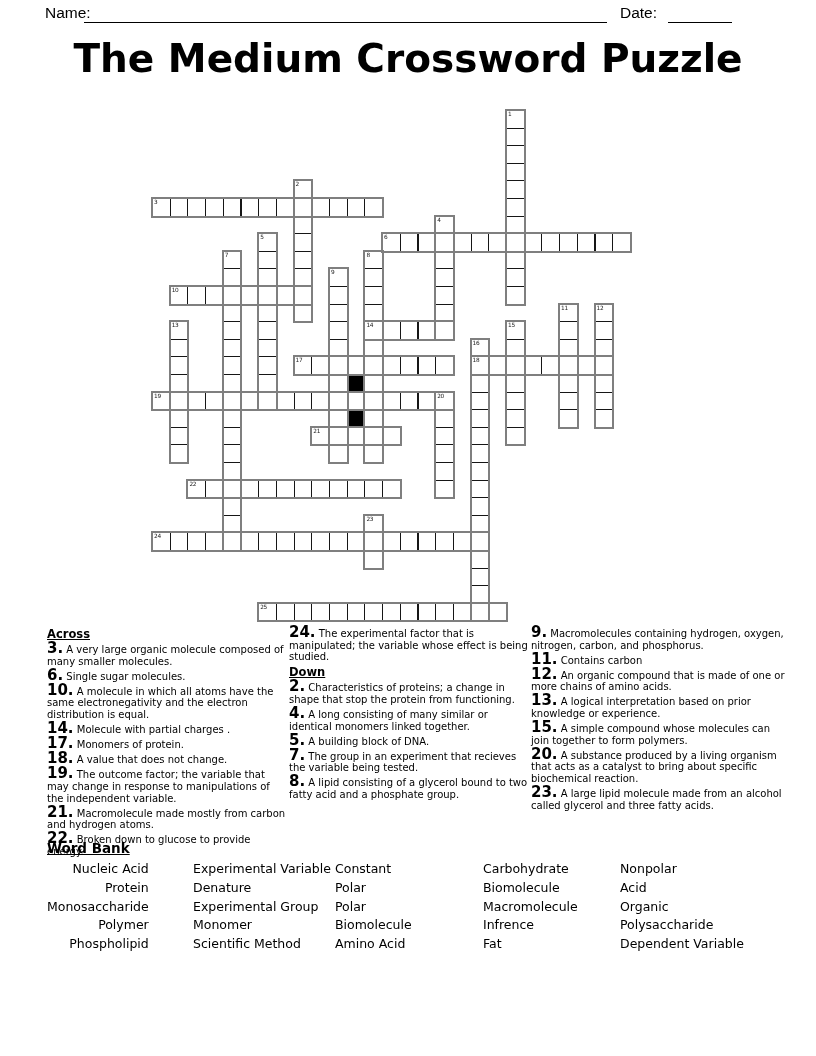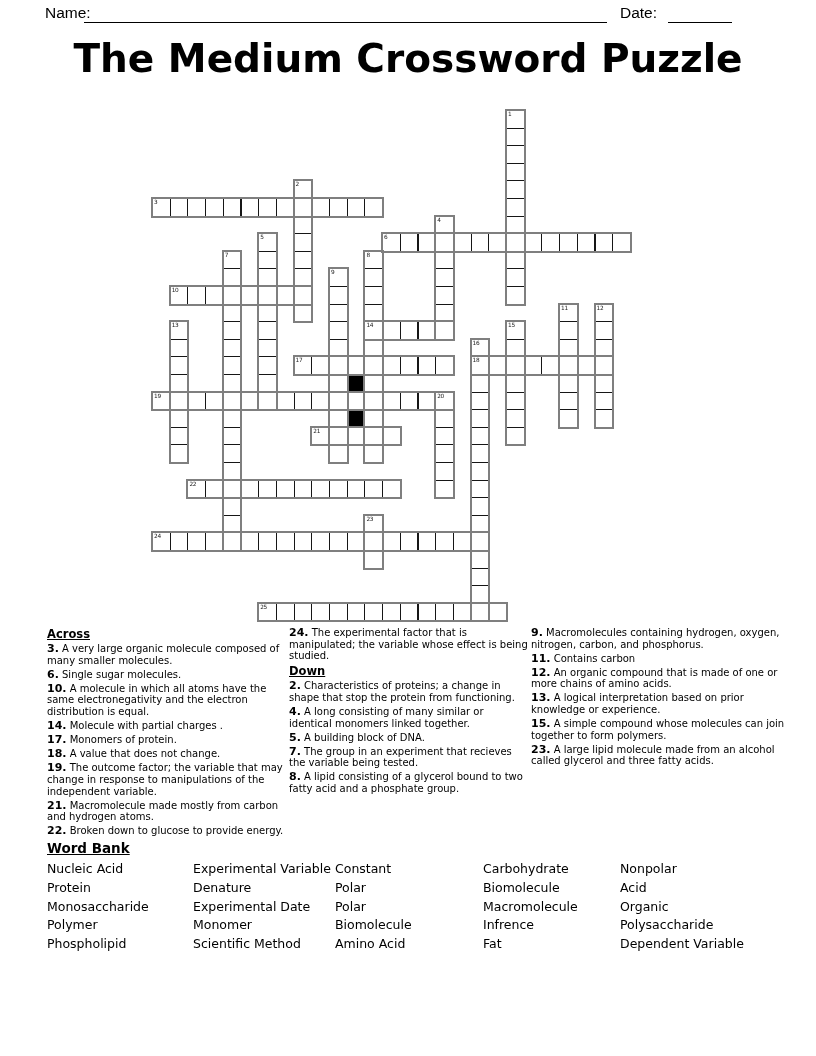--- a/index.html
+++ b/index.html
@@ -35,21 +35,21 @@
     position:absolute;box-sizing:border-box;border:2px solid #7f7f7f;
     pointer-events:none;background:transparent;
   }
   
   .clue-col{position:absolute;top:627px;}
   .clue-header{
     font-size:11.5px;font-weight:bold;text-decoration:underline;
     margin:0 0 2px 0;
   }
   .clue{margin:0 0 2.5px 0;font-size:10px;line-height:11.6px;}
-  .clue b{font-size:11px;}
+  .clue b{font-size:15px;}
   
   .wb-header{
     position:absolute;left:47px;top:840px;margin:0;
     font-size:13.5px;font-weight:bold;text-decoration:underline;
   }
   .wb-col{position:absolute;top:860px;}
   .wb-item{height:18.8px;font-size:12.5px;line-height:18.8px;white-space:nowrap;}
 </style>
 </head>
 <body>
@@ -388,36 +388,37 @@
     <p class="clue"><b>5.</b> A building block of DNA.</p>
     <p class="clue"><b>7.</b> The group in an experiment that recieves the variable being tested.</p>
     <p class="clue"><b>8.</b> A lipid consisting of a glycerol bound to two fatty acid and a phosphate group.</p>
   </div>
 <div class="clue-col" id="clue-col-2" style="left:531px;width:256px;">
     <p class="clue"><b>9.</b> Macromolecules containing hydrogen, oxygen, nitrogen, carbon, and phosphorus.</p>
     <p class="clue"><b>11.</b> Contains carbon</p>
     <p class="clue"><b>12.</b> An organic compound that is made of one or more chains of amino acids.</p>
     <p class="clue"><b>13.</b> A logical interpretation based on prior knowledge or experience.</p>
     <p class="clue"><b>15.</b> A simple compound whose molecules can join together to form polymers.</p>
+    <p class="clue"><b>20.</b> A substance produced by a living organism that acts as a catalyst to bring about specific biochemical reaction.</p>
     <p class="clue"><b>23.</b> A large lipid molecule made from an alcohol called glycerol and three fatty acids.</p>
   </div>
 
 <h2 class="wb-header">Word Bank</h2>
 <div id="wordbank">
-    <div class="wb-col" style="left: 47px;">
+    <div class="wb-col" style="left: 47px; text-align: right;">
       <div class="wb-item">Nucleic Acid</div>
       <div class="wb-item">Protein</div>
       <div class="wb-item">Monosaccharide</div>
       <div class="wb-item">Polymer</div>
       <div class="wb-item">Phospholipid</div>
     </div>
     <div class="wb-col" style="left: 193px;">
       <div class="wb-item">Experimental Variable</div>
       <div class="wb-item">Denature</div>
-      <div class="wb-item">Experimental Date</div>
+      <div class="wb-item">Experimental Group</div>
       <div class="wb-item">Monomer</div>
       <div class="wb-item">Scientific Method</div>
     </div>
     <div class="wb-col" style="left: 335px;">
       <div class="wb-item">Constant</div>
       <div class="wb-item">Polar</div>
       <div class="wb-item">Polar</div>
       <div class="wb-item">Biomolecule</div>
       <div class="wb-item">Amino Acid</div>
     </div>

